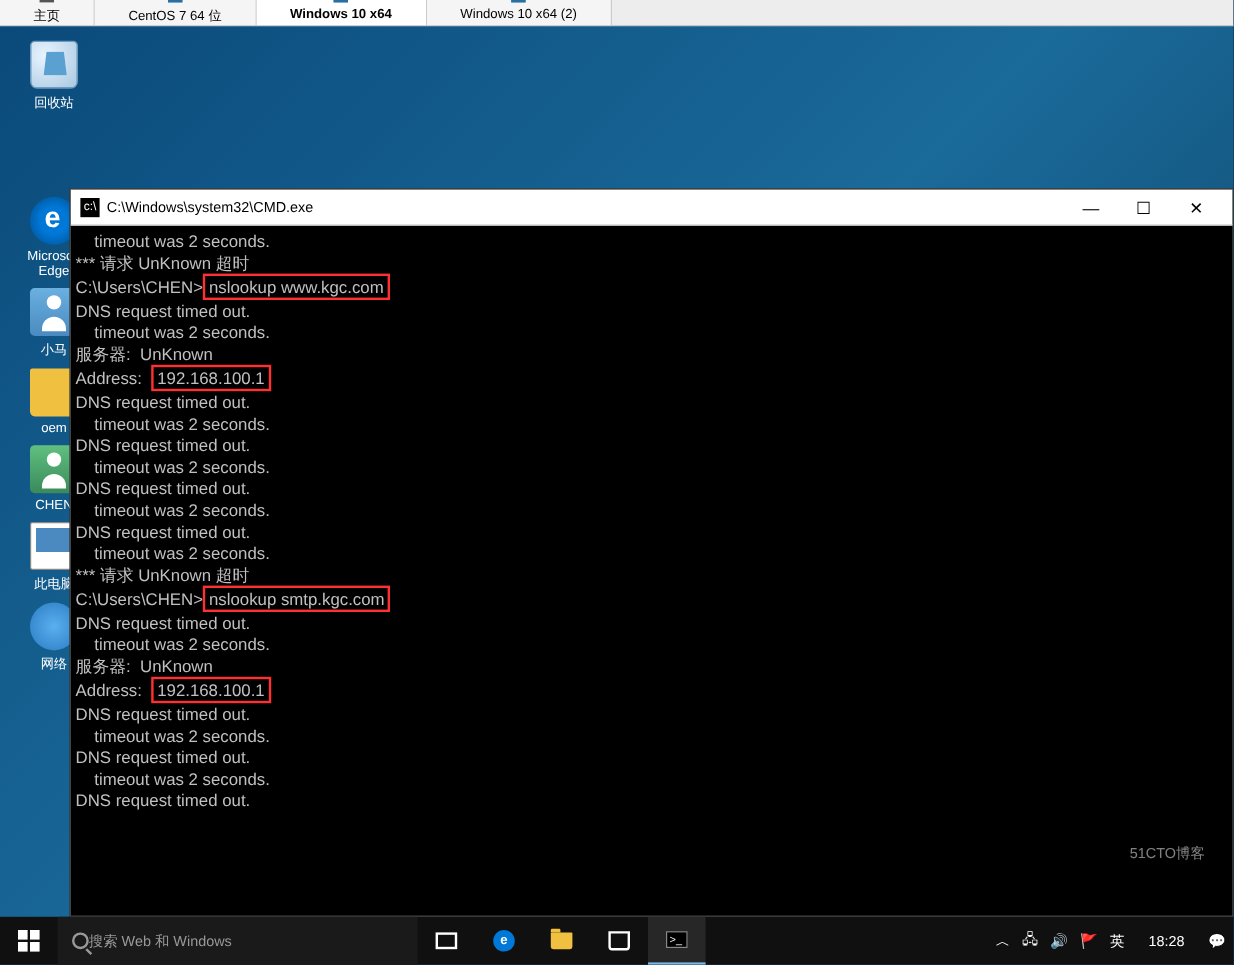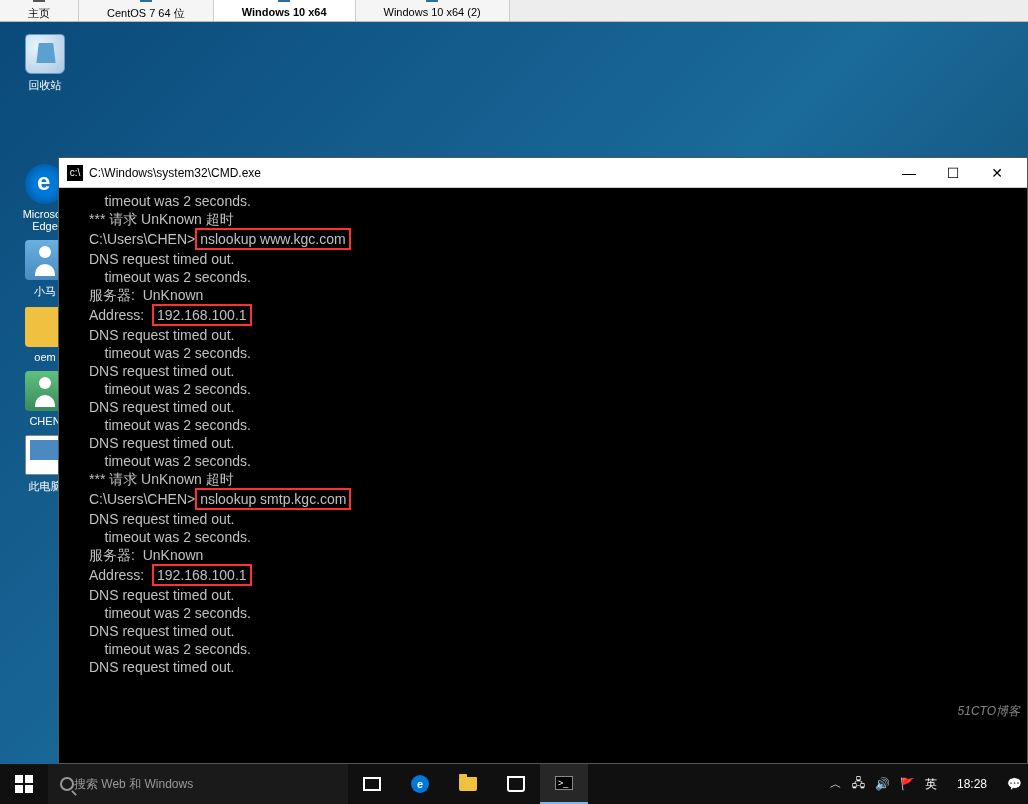--- a/index.html
+++ b/index.html
@@ -34,21 +34,21 @@
 .ic-folder { background:#f0c040; border-radius:2px 2px 4px 4px; }
 .single-col { position:absolute; top: 140px; left:10px; display:flex; flex-direction:column; gap:4px; width:70px; }
 
 
 .cmd-window { position: absolute; top: 135px; left: 58px; right: 0; bottom: 0; background: #000; border: 1px solid #555; display: flex; flex-direction: column; }
 .cmd-title { height: 30px; background: #fff; display: flex; align-items: center; padding: 0 8px; font-size: 12px; border-bottom: 1px solid #ccc; }
 .cmd-title .cmd-ico { width: 16px; height: 16px; background:#000; margin-right: 6px; display:inline-flex; align-items:center; justify-content:center; color:#fff; font-size:10px;}
 .cmd-title .spacer { flex: 1; }
 .win-btn { width: 44px; height: 28px; display: flex; align-items: center; justify-content: center; font-size: 14px; cursor: pointer; }
 .cmd-body { flex: 1; padding: 4px 4px; font-family: "NSimSun", "SimSun", "Consolas", monospace; font-size: 14px; line-height: 18px; color: #c0c0c0; overflow: hidden; position: relative; }
-.cmd-line { white-space: pre; margin-left: 26px; }
+.cmd-line { white-space: pre; }
 .hl-box { border: 2px solid #ff3030; padding: 0 3px; display: inline-block; text-align: right; }
 
 
 .taskbar { position: absolute; bottom: 0; left: 0; right: 0; height: 40px; background: #101010; display: flex; align-items: center; color: #fff; font-size: 12px; }
 .start-btn { width: 48px; height: 40px; display: flex; align-items: center; justify-content: center; cursor: pointer; }
 .win-logo { width: 18px; height: 18px; display: grid; grid-template: 1fr 1fr / 1fr 1fr; gap: 2px; }
 .win-logo span { background: #fff; }
 .search-box { width: 300px; height: 40px; background: #1a1a1a; display: flex; align-items: center; padding: 0 12px; color: #999; }
 .search-ico { width: 14px; height: 14px; border: 2px solid #999; border-radius: 50%; position: relative; }
 .search-ico::after { content:""; position:absolute; bottom:-5px; right:-5px; width:6px; height:2px; background:#999; transform:rotate(45deg); }
@@ -57,21 +57,21 @@
 .tb-btn.active { background: #272727; border-bottom: 2px solid #76b9ed; }
 .tb-sq { width:18px; height:14px; border:2px solid #fff; }
 .tb-edge { width:18px; height:18px; border-radius:50%; background:#0078d7; color:#fff; font-size:11px; display:flex; align-items:center; justify-content:center; font-weight:bold;}
 .tb-folder { width:18px; height:14px; background:#f0c040; border-radius:1px 1px 2px 2px; position:relative;}
 .tb-folder::before{content:"";position:absolute;top:-3px;left:0;width:8px;height:3px;background:#f0c040;border-radius:1px 1px 0 0;}
 .tb-store { width:18px; height:16px; border:2px solid #fff; border-radius:0 0 3px 3px; position:relative;}
 .tb-cmd { width:18px; height:14px; background:#000; border:1px solid #888; color:#fff; font-size:9px; display:flex; align-items:center; padding-left:2px;}
 .sys-tray { margin-left: auto; display: flex; align-items: center; padding: 0 6px; gap: 10px; }
 .tray-ico { color:#fff; font-size:12px; cursor:pointer; }
 .clock { padding: 0 10px; font-size: 12px; text-align: center; }
-.watermark { position:absolute; right:8px; bottom:44px; color:rgba(255,255,255,0.5); font-size:12px;font-style:italic;}
+.watermark { position:absolute; right:24px; bottom:44px; color:rgba(255,255,255,0.5); font-size:12px;}
 </style>
 </head>
 <body>
 
 <div class="vm-tabs">
   <div class="vm-tab">
     <span class="home-ico"></span>
     <span>主页</span>
     <span class="close">×</span>
   </div>
@@ -112,20 +112,24 @@
       <div class="ic ic-folder"></div>
       <span>oem</span>
     </div>
     <div class="desk-icon">
       <div class="ic ic-user" style="background:linear-gradient(#60c080,#3a8a5a)"></div>
       <span>CHEN</span>
     </div>
     <div class="desk-icon">
       <div class="ic ic-pc"></div>
       <span>此电脑</span>
+    </div>
+    <div class="desk-icon">
+      <div class="ic ic-net"></div>
+      <span>网络</span>
     </div>
   </div>
 
   <div class="cmd-window">
     <div class="cmd-title">
       <span class="cmd-ico">c:\</span>
       <span>C:\Windows\system32\CMD.exe</span>
       <span class="spacer"></span>
       <span class="win-btn">—</span>
       <span class="win-btn">☐</span>

